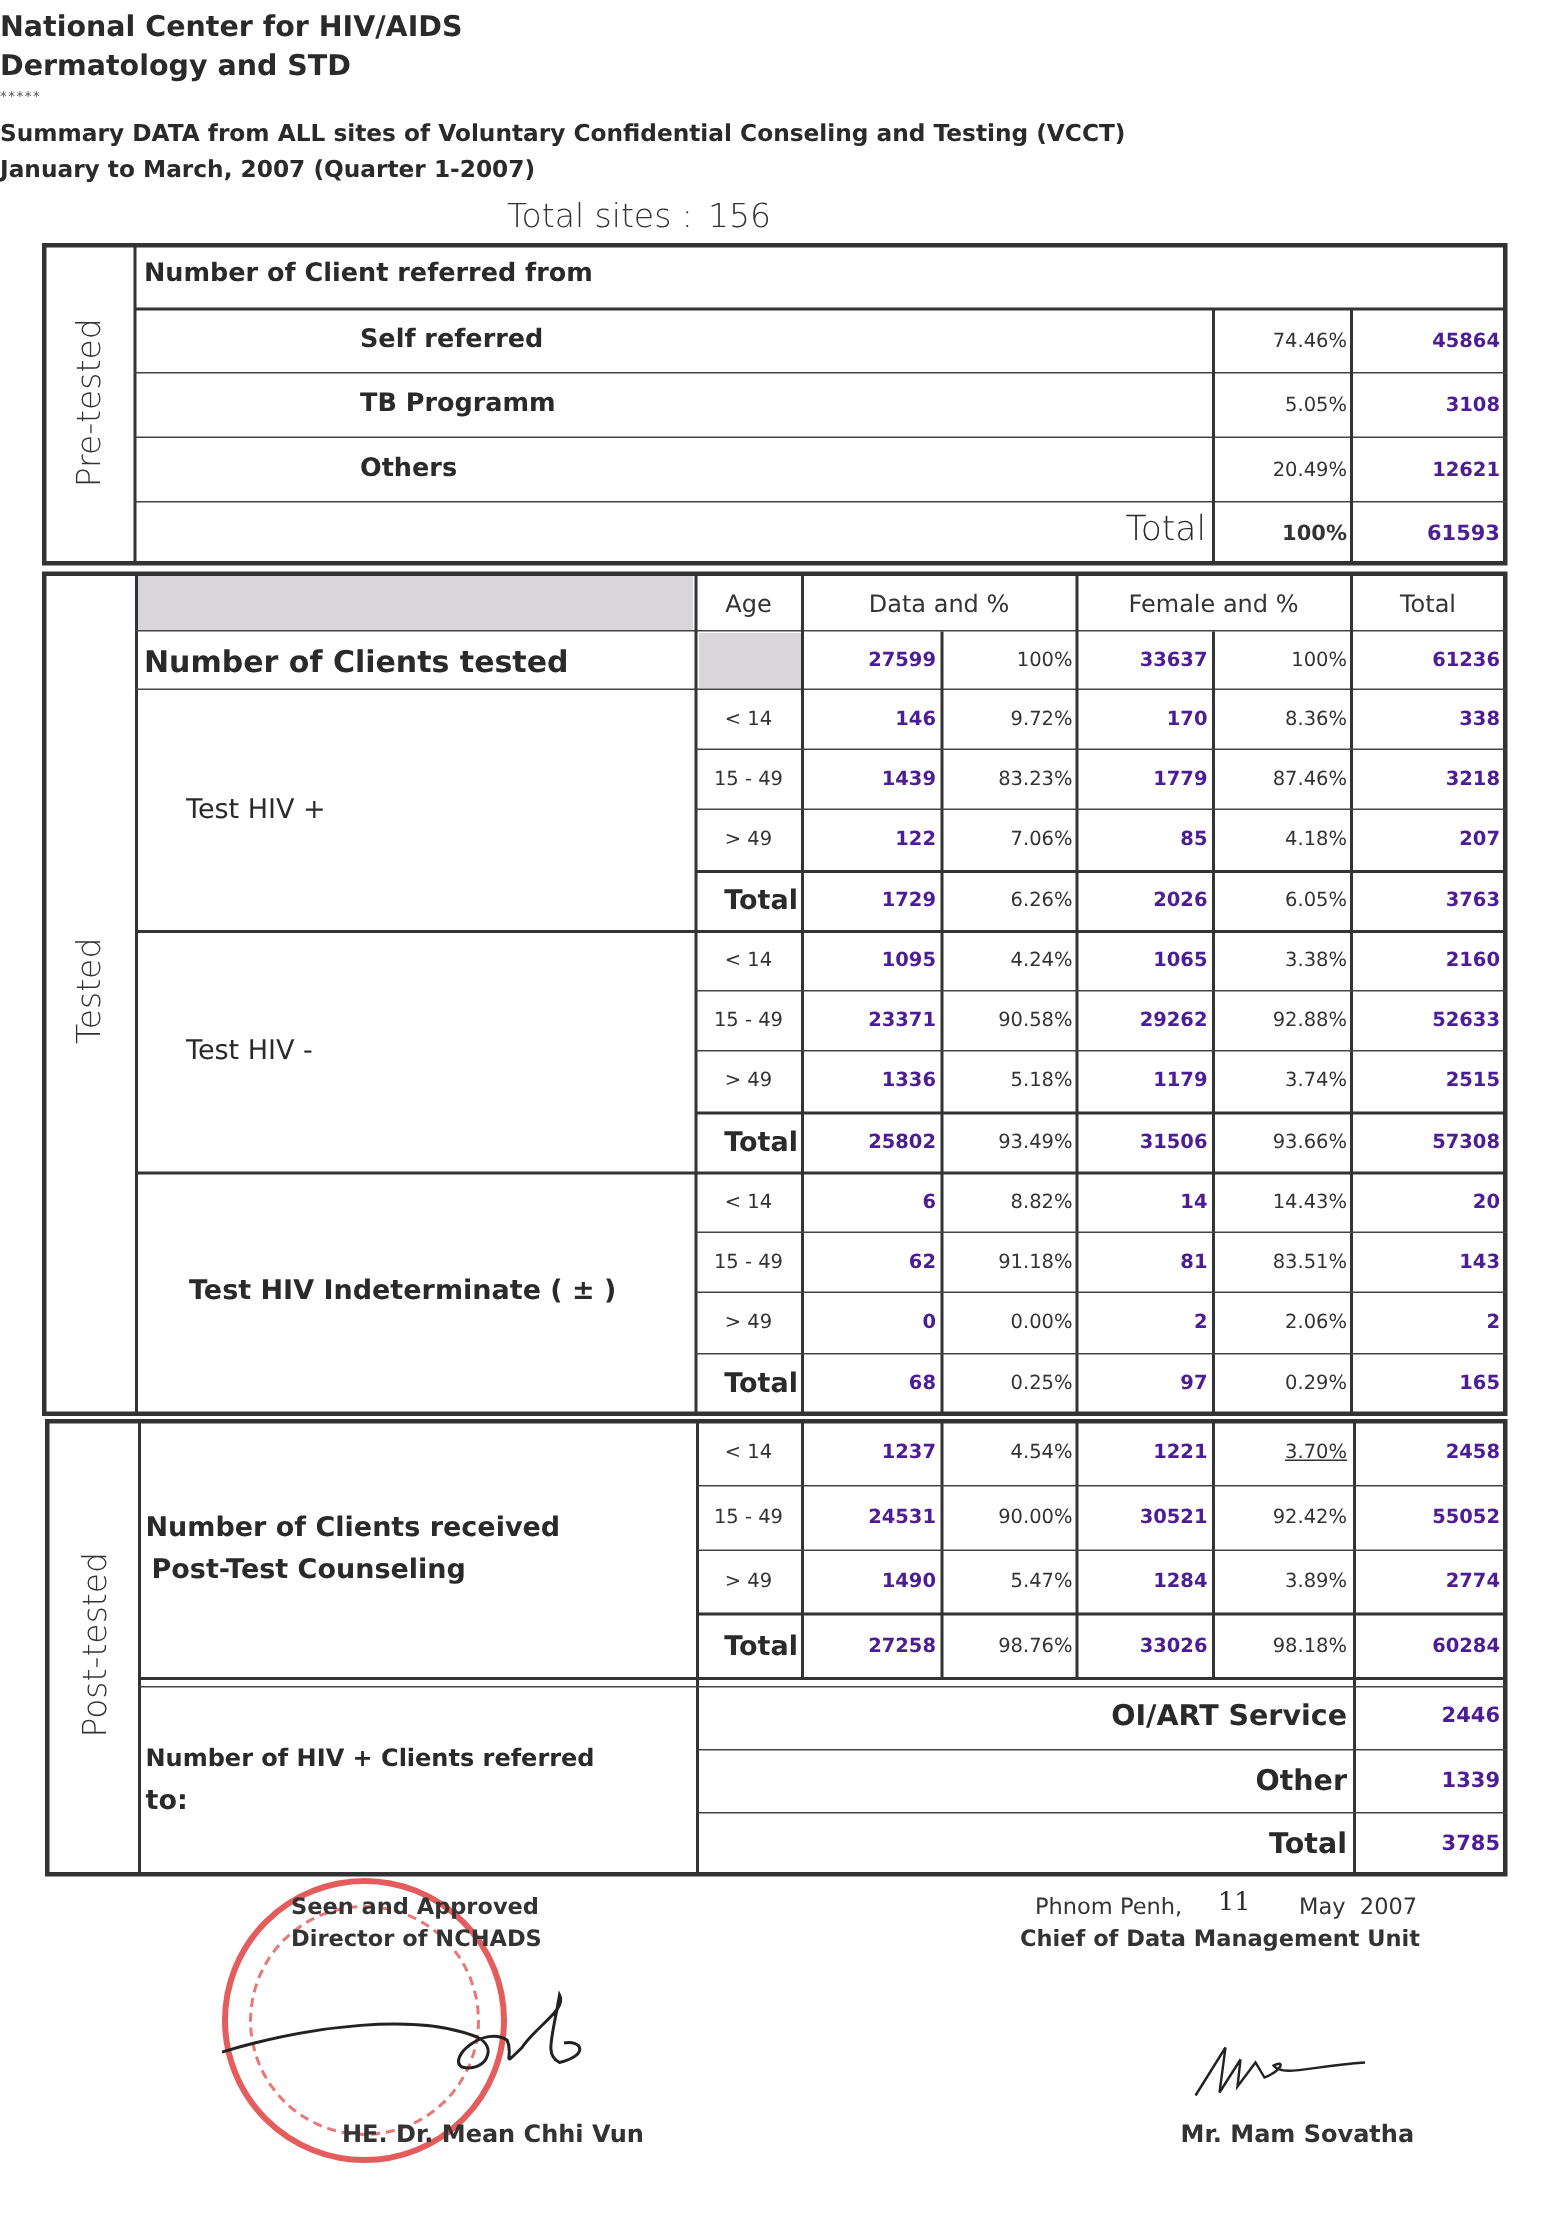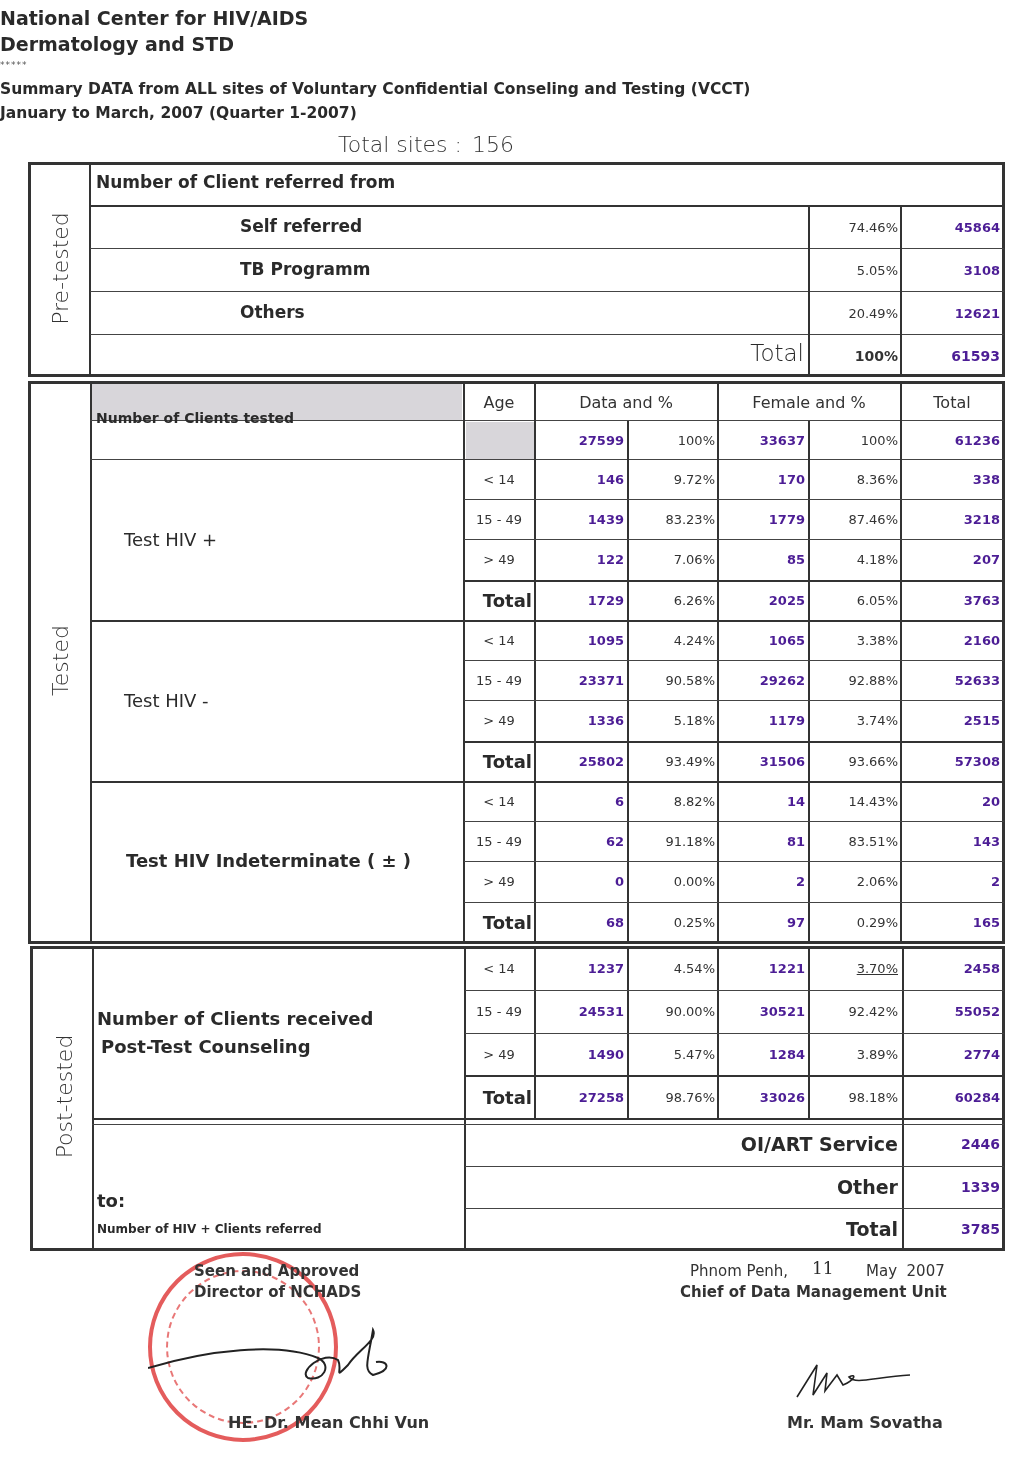--- a/index.html
+++ b/index.html
@@ -82,21 +82,21 @@
 <div class="vl" style="left:627px; top:421px; height:521px;"></div>
 <div class="vl" style="left:717px; top:383px; height:559px;"></div>
 <div class="vl" style="left:808px; top:421px; height:521px;"></div>
 <div class="vl" style="left:900px; top:383px; height:559px;"></div>
 
 <div class="colh" style="left:465px; width:68px; top:393px;">Age</div>
 <div class="colh" style="left:536px; width:180px; top:393px;">Data and %</div>
 <div class="colh" style="left:719px; width:180px; top:393px;">Female and %</div>
 <div class="colh" style="left:902px; width:100px; top:393px;">Total</div>
 
-<div class="t" style="left:96px; top:410px; font-size:14px;">Number of Clients tested</div>
+<div class="t" style="left:96px; top:429px; font-size:20px;">Number of Clients tested</div>
 <div class="num" style="left:536px; width:88px; top:433px;">27599</div>
 <div class="pct" style="left:629px; width:86px; top:433px;">100%</div>
 <div class="num" style="left:719px; width:86px; top:433px;">33637</div>
 <div class="pct" style="left:810px; width:88px; top:433px;">100%</div>
 <div class="num" style="left:902px; width:98px; top:433px;">61236</div>
 
 <div class="hlb" style="left:90px; top:620px; width:914px;"></div>
 <div class="hlb" style="left:90px; top:781px; width:914px;"></div>
 
 <div class="hl" style="left:464px; top:499px; width:540px;"></div>
@@ -131,21 +131,21 @@
   <div class="num" style="left:536px; width:88px; top:552px;text-align:right;">122</div>
   <div class="pct" style="left:629px; width:86px; top:552px;">7.06%</div>
   <div class="num" style="left:719px; width:86px; top:552px;">85</div>
   <div class="pct" style="left:810px; width:88px; top:552px;">4.18%</div>
   <div class="num" style="left:902px; width:98px; top:552px;">207</div>
 </div>
 <div>
   <div class="tot" style="left:466px; width:66px; text-align:right; top:590px;">Total</div>
   <div class="num" style="left:536px; width:88px; top:593px;">1729</div>
   <div class="pct" style="left:629px; width:86px; top:593px;">6.26%</div>
-  <div class="num" style="left:719px; width:86px; top:593px;">2025</div>
+  <div class="num" style="left:719px; width:86px; top:593px;">2026</div>
   <div class="pct" style="left:810px; width:88px; top:593px;">6.05%</div>
   <div class="num" style="left:902px; width:98px; top:593px;">3763</div>
 </div>
 
 <div class="t" style="left:124px; top:690px; font-size:18px; font-weight:normal;">Test HIV -</div>
 <div>
   <div class="age" style="left:465px; width:68px; top:633px;">&lt; 14</div>
   <div class="num" style="left:536px; width:88px; top:633px;">1095</div>
   <div class="pct" style="left:629px; width:86px; top:633px;">4.24%</div>
   <div class="num" style="left:719px; width:86px; top:633px;">1065</div>
@@ -258,21 +258,21 @@
 </div>
 <div>
   <div class="tot" style="left:466px; width:66px; text-align:right; top:1087px;">Total</div>
   <div class="num" style="left:536px; width:88px; top:1090px;">27258</div>
   <div class="pct" style="left:629px; width:86px; top:1090px;">98.76%</div>
   <div class="num" style="left:719px; width:86px; top:1090px;">33026</div>
   <div class="pct" style="left:810px; width:88px; top:1090px;">98.18%</div>
   <div class="num" style="left:904px; width:96px; top:1090px;">60284</div>
 </div>
 
-<div class="t" style="left:97px; top:1222px; font-size:12px;">Number of HIV + Clients referred</div>
+<div class="t" style="left:97px; top:1162px; font-size:16px;">Number of HIV + Clients referred</div>
 <div class="t" style="left:97px; top:1190px; font-size:18px;">to:</div>
 
 <div class="t" style="left:600px; width:298px; text-align:right; top:1133px; font-size:19px;">OI/ART Service</div>
 <div class="num" style="left:904px; width:96px; top:1136px; font-size:14px;">2446</div>
 <div class="t" style="left:600px; width:298px; text-align:right; top:1176px; font-size:19px;">Other</div>
 <div class="num" style="left:904px; width:96px; top:1179px; font-size:14px;">1339</div>
 <div class="t" style="left:600px; width:298px; text-align:right; top:1218px; font-size:19px;">Total</div>
 <div class="num" style="left:904px; width:96px; top:1221px; font-size:14px;">3785</div>
 
 <div class="stamp"></div>

